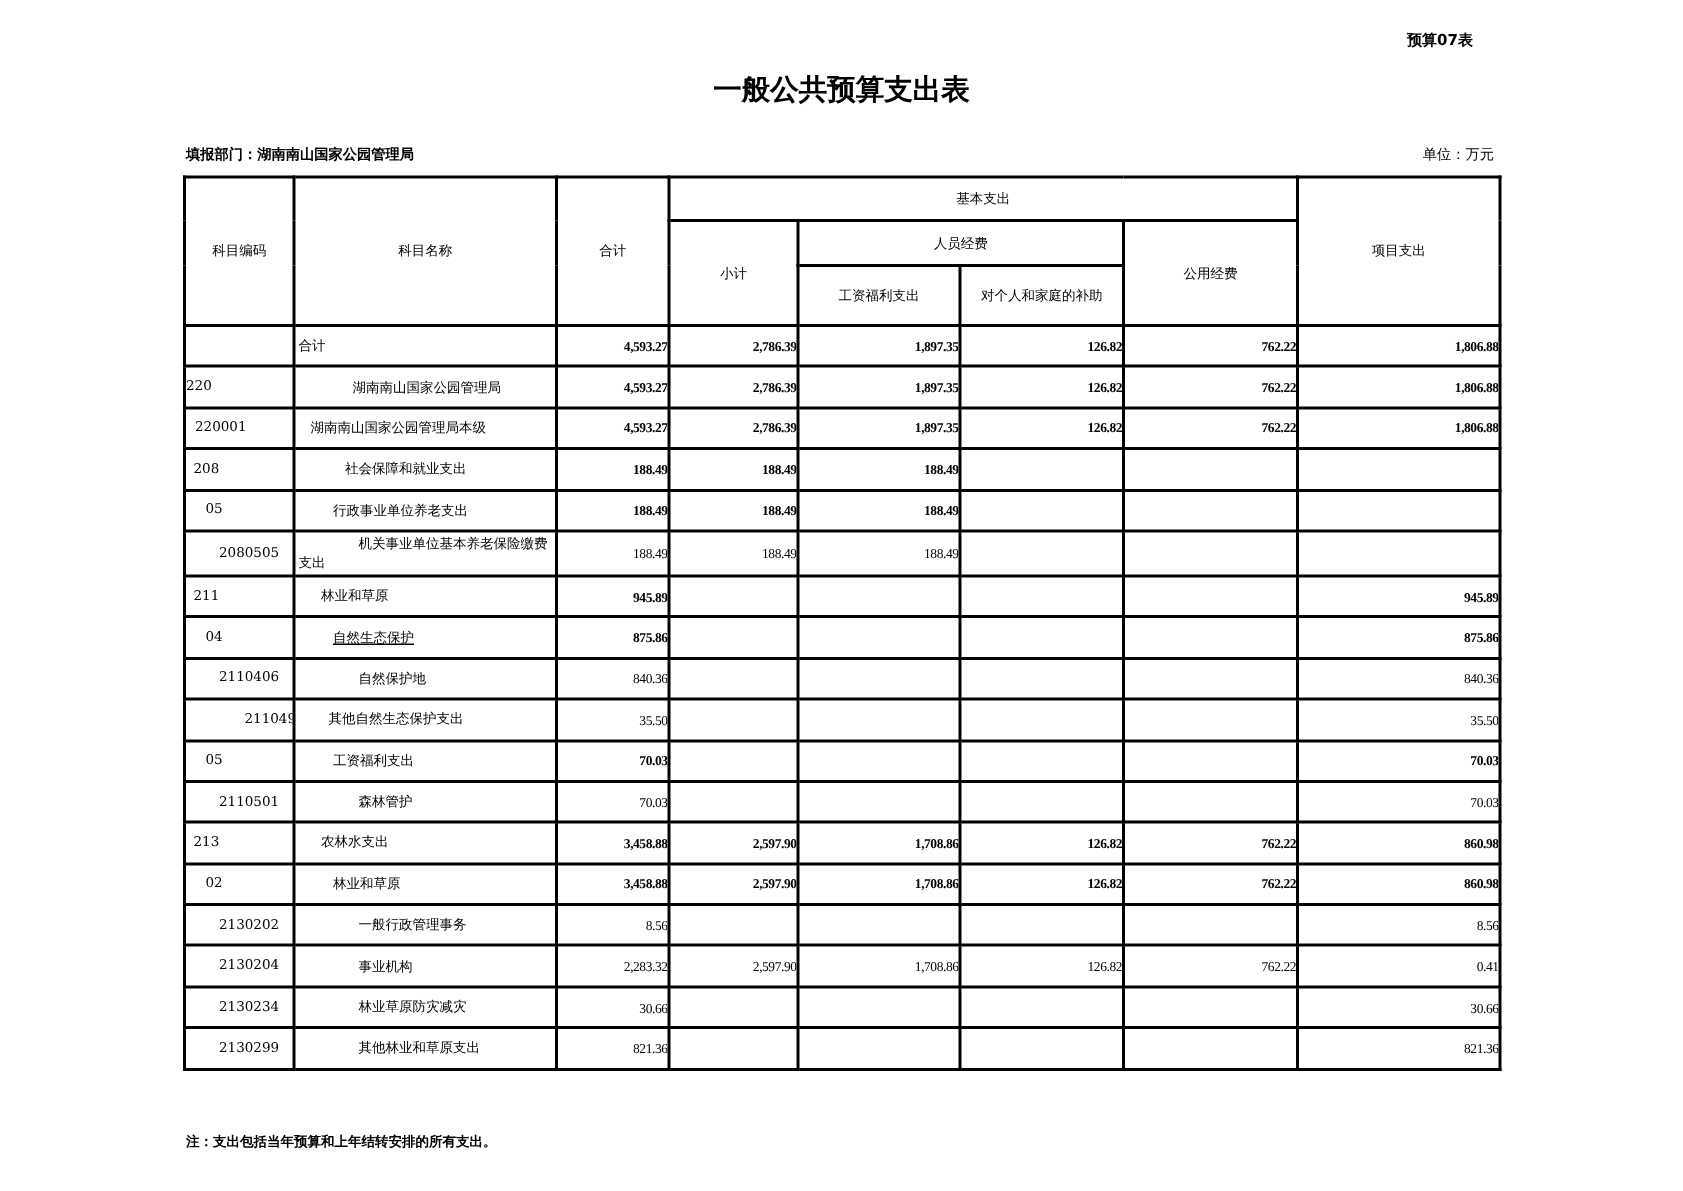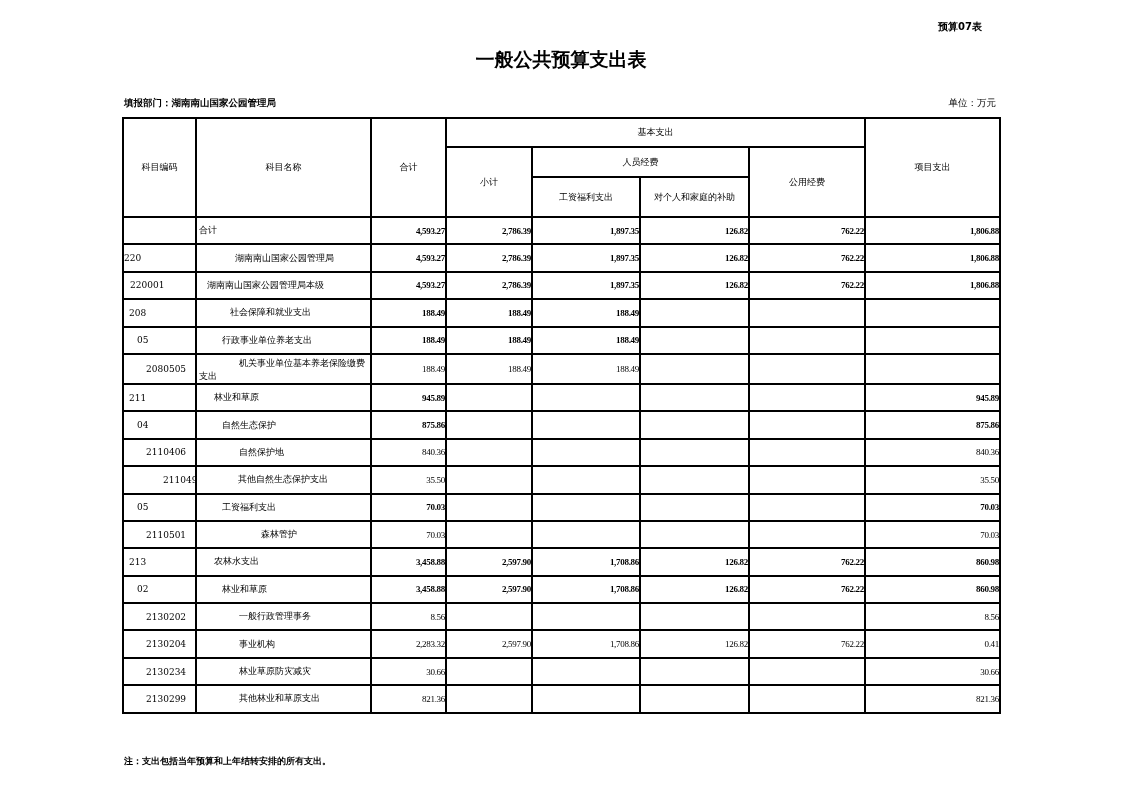--- a/index.html
+++ b/index.html
@@ -128,61 +128,61 @@
         <td class="name" style="padding-left: 17px;">林业和草原</td>
         <td class="num">945.89</td>
         <td class="num"></td>
         <td class="num"></td>
         <td class="num"></td>
         <td class="num"></td>
         <td class="num">945.89</td>
       </tr>
       <tr class="bold">
         <td class="code" style="padding-left: 13px;">04</td>
-        <td class="name" style="padding-left: 25px;">自然生态保护</td>
+        <td class="name" style="padding-left: 25px; text-decoration: underline;">自然生态保护</td>
         <td class="num">875.86</td>
         <td class="num"></td>
         <td class="num"></td>
         <td class="num"></td>
         <td class="num"></td>
         <td class="num">875.86</td>
       </tr>
       <tr>
         <td class="code" style="padding-left: 22px;">2110406</td>
         <td class="name" style="padding-left: 42px;">自然保护地</td>
         <td class="num">840.36</td>
         <td class="num"></td>
         <td class="num"></td>
         <td class="num"></td>
         <td class="num"></td>
         <td class="num">840.36</td>
       </tr>
       <tr>
         <td class="code" style="padding-left: 39px;">2110499</td>
-        <td class="name" style="padding-left: 41px;">其他自然生态保护支出</td>
+        <td class="name" style="padding-left: 22px;">其他自然生态保护支出</td>
         <td class="num">35.50</td>
         <td class="num"></td>
         <td class="num"></td>
         <td class="num"></td>
         <td class="num"></td>
         <td class="num">35.50</td>
       </tr>
       <tr class="bold">
         <td class="code" style="padding-left: 13px;">05</td>
         <td class="name" style="padding-left: 25px;">工资福利支出</td>
         <td class="num">70.03</td>
         <td class="num"></td>
         <td class="num"></td>
         <td class="num"></td>
         <td class="num"></td>
         <td class="num">70.03</td>
       </tr>
       <tr>
         <td class="code" style="padding-left: 22px;">2110501</td>
-        <td class="name" style="padding-left: 64px;">森林管护</td>
+        <td class="name" style="padding-left: 42px;">森林管护</td>
         <td class="num">70.03</td>
         <td class="num"></td>
         <td class="num"></td>
         <td class="num"></td>
         <td class="num"></td>
         <td class="num">70.03</td>
       </tr>
       <tr class="bold">
         <td class="code" style="padding-left: 5px; margin-top: 23px;">213</td>
         <td class="name" style="padding-left: 17px;">农林水支出</td>

